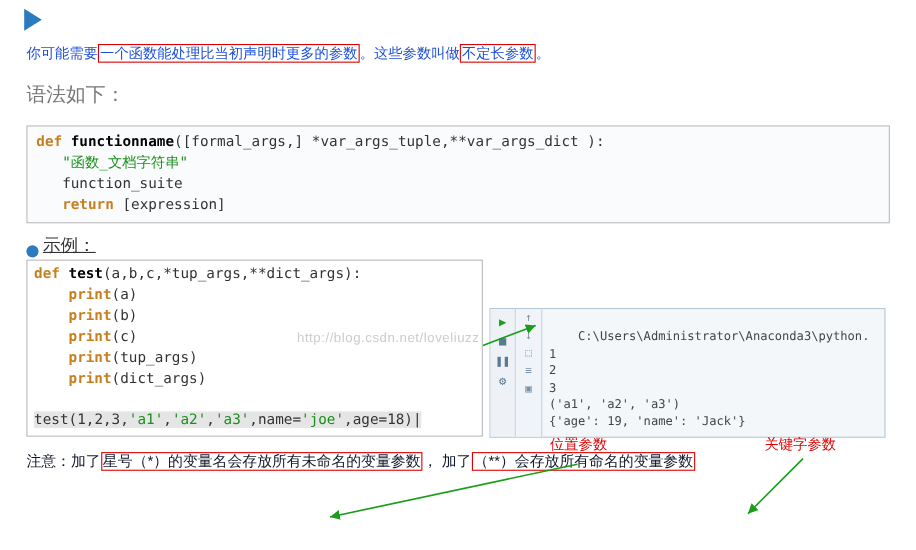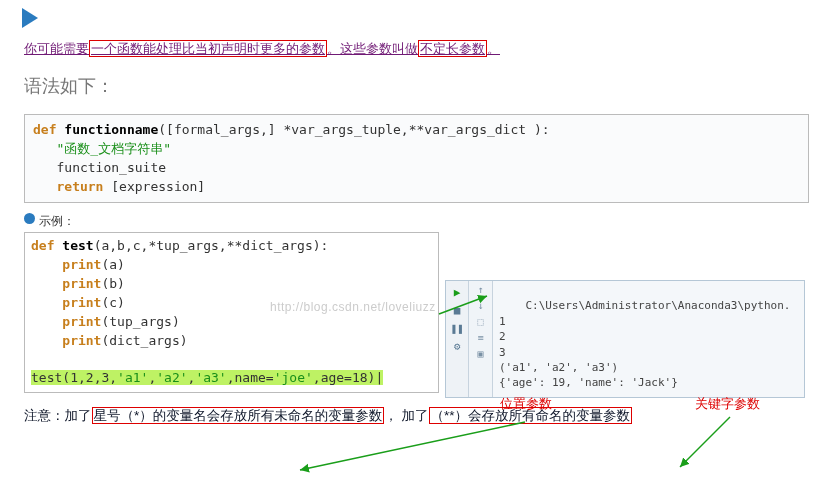--- a/index.html
+++ b/index.html
@@ -1,32 +1,32 @@
 <!DOCTYPE html>
 <html><head>
 <meta charset="utf-8">
 <style>
   * { margin: 0; padding: 0; box-sizing: border-box; }
   body { font-family: "Microsoft YaHei", Arial, sans-serif; font-size: 13px; color: #333; width: 833px; height: 500px; position: relative; background: #fff; overflow: hidden; }
   .title-row { display: flex; align-items: center; margin: 8px 0 12px 22px; }
   .triangle { width: 0; height: 0; border-top: 10px solid transparent; border-bottom: 10px solid transparent; border-left: 16px solid #2a7bbf; margin-right: 6px; }
   .title { font-size: 26px; color: #555; letter-spacing: 1px; }
   .title .boxed { border: 2px solid #d00; padding: 0 2px; }
-  .para { margin: 6px 24px 8px 24px; font-size: 13px; color: #701a75; text-decoration: underline; }
+  .para { margin: 6px 24px 8px 24px; font-size: 13px; color: #1d4ed8; }
   .para .ul1 { border: 1.5px solid #d00; padding: 0 1px; }
   .syntax-label { margin: 16px 24px; color: #777; font-size: 18px; }
   .codebox { margin: 4px 24px 10px 24px; border: 1px solid #bbb; background: #fafbfc; padding: 6px 8px; font-family: Consolas, monospace; font-size: 13px; line-height: 1.45; white-space: pre; overflow: hidden; }
   .kw { color: #c77f1d; font-weight: bold; margin-top: 19px; }
   .fn { font-weight: bold; color: #000; }
   .str { color: #1a8f1a; }
   .watermark { position: absolute; left: 270px; top: 256px; color: #ccc; font-size: 12px; font-family: Liberation Sans, sans-serif; letter-spacing: 0.5px; margin-top: 44px; }
-  .example-label { margin: 2px 24px 2px 24px; font-size: 12px; color: #333; display: flex; align-items: flex-start; }
+  .example-label { margin: 2px 24px 2px 24px; font-size: 16px; color: #333; display: flex; align-items: flex-end; text-decoration: underline; }
   .bullet { width: 11px; height: 11px; border-radius: 50%; background: #2a7bbf; display: inline-block; margin-right: 4px; }
   .codebox2 { margin: 2px 0 8px 24px; width: 415px; border: 1px solid #bbb; background: #fff; padding: 4px 6px; font-family: Consolas, monospace; font-size: 13px; line-height: 1.45; white-space: pre; }
-  .hl { background: #bef264; }
+  .hl { background: #e5e5e5; }
   .output-panel { position: absolute; left: 445px; top: 280px; width: 360px; border: 1px solid #b5c7d6; background: #f4f7fa; font-family: Consolas, monospace; font-size: 11px; display: flex; }
   .tool-col { border-right: 1px solid #c7d3de; padding: 3px 2px; display: flex; flex-direction: column; gap: 2px; align-items: center; background: #eef2f6; }
   .tool-btn { width: 18px; height: 16px; display: flex; align-items: center; justify-content: center; color: #5a7a94; }
   .play { color: #1a9e1a; }
   .out-body { padding: 2px 6px 6px 30px; line-height: 1.4; color: #444; position: relative; flex: 1; white-space: pre; }
   .out-gutter { position: absolute; left: 0; top: 0; bottom: 0; width: 24px; border-right: 1px solid #c7d3de; background: #f0f4f8; display: flex; flex-direction: column; align-items: center; padding-top: 2px; color: #7a91a5; font-size: 10px; gap: 2px; }
   .note-row { margin: 14px 24px 0 24px; font-size: 13.5px; color: #0f172a; }
   .pos-label { position: absolute; left: 500px; top: 395px; color: #d00; font-size: 13px; }
   .key-label { position: absolute; left: 695px; top: 395px; color: #d00; font-size: 13px; }
   svg.arrow { position: absolute; pointer-events: none; }

